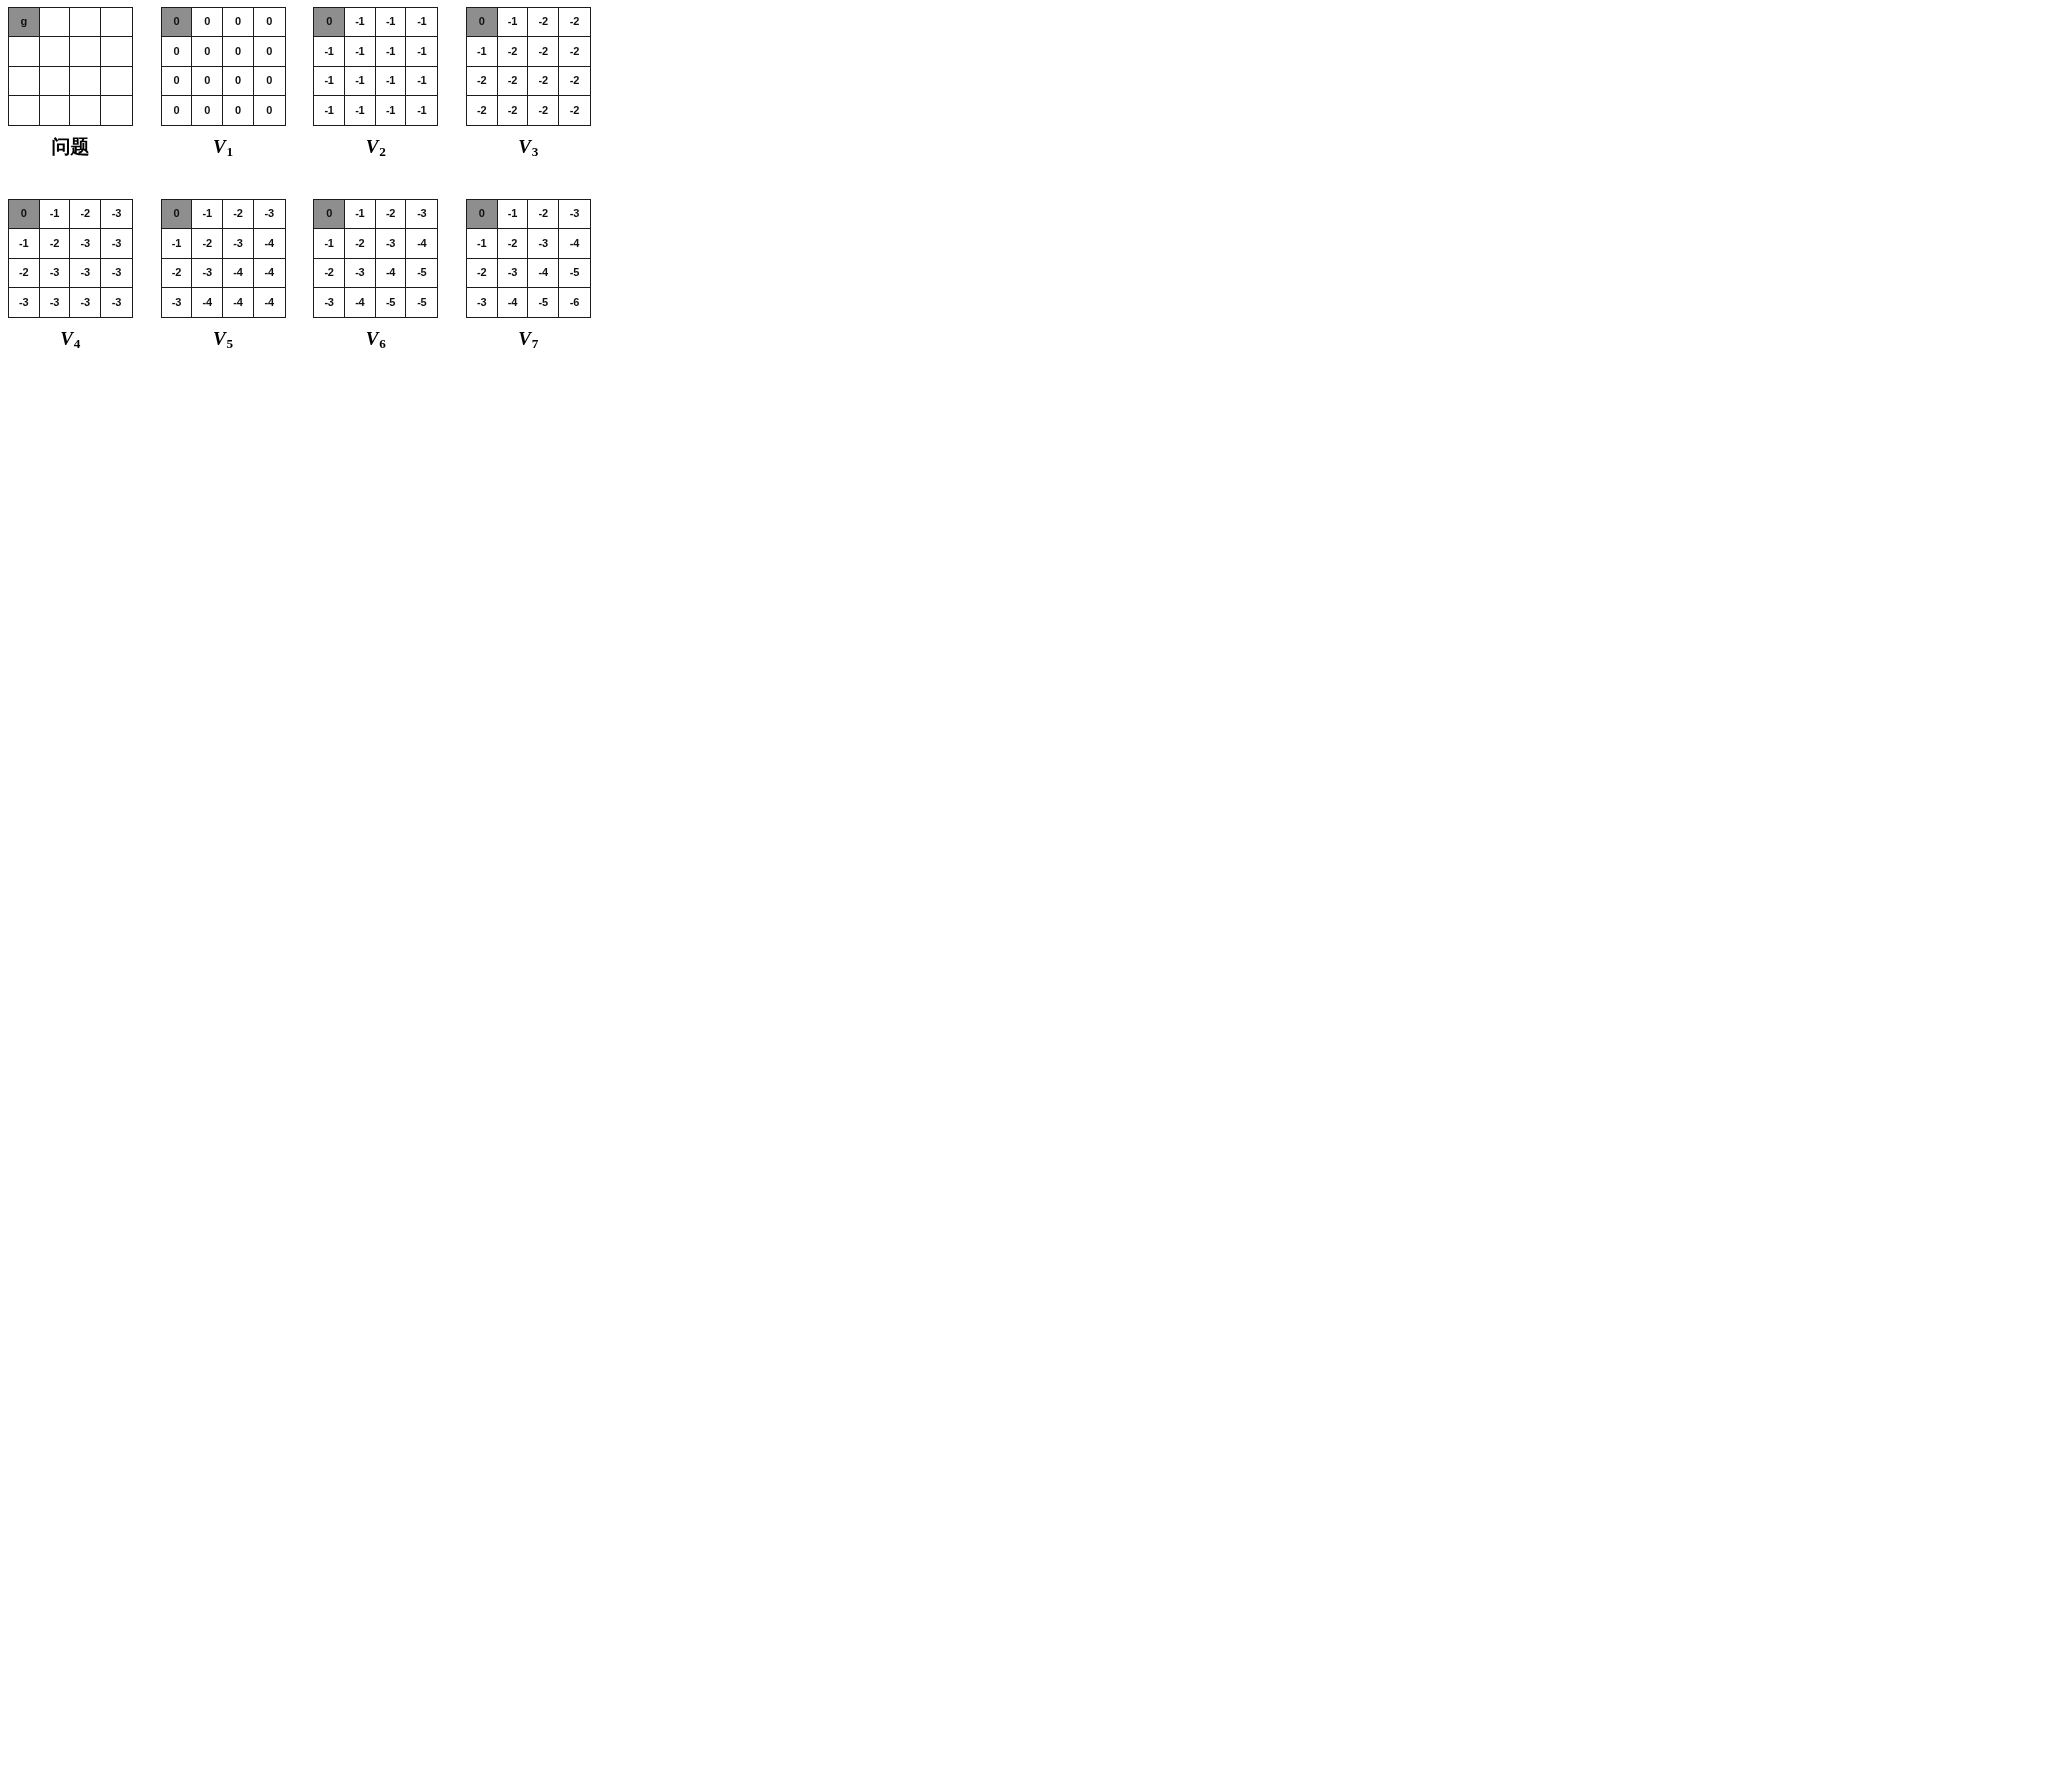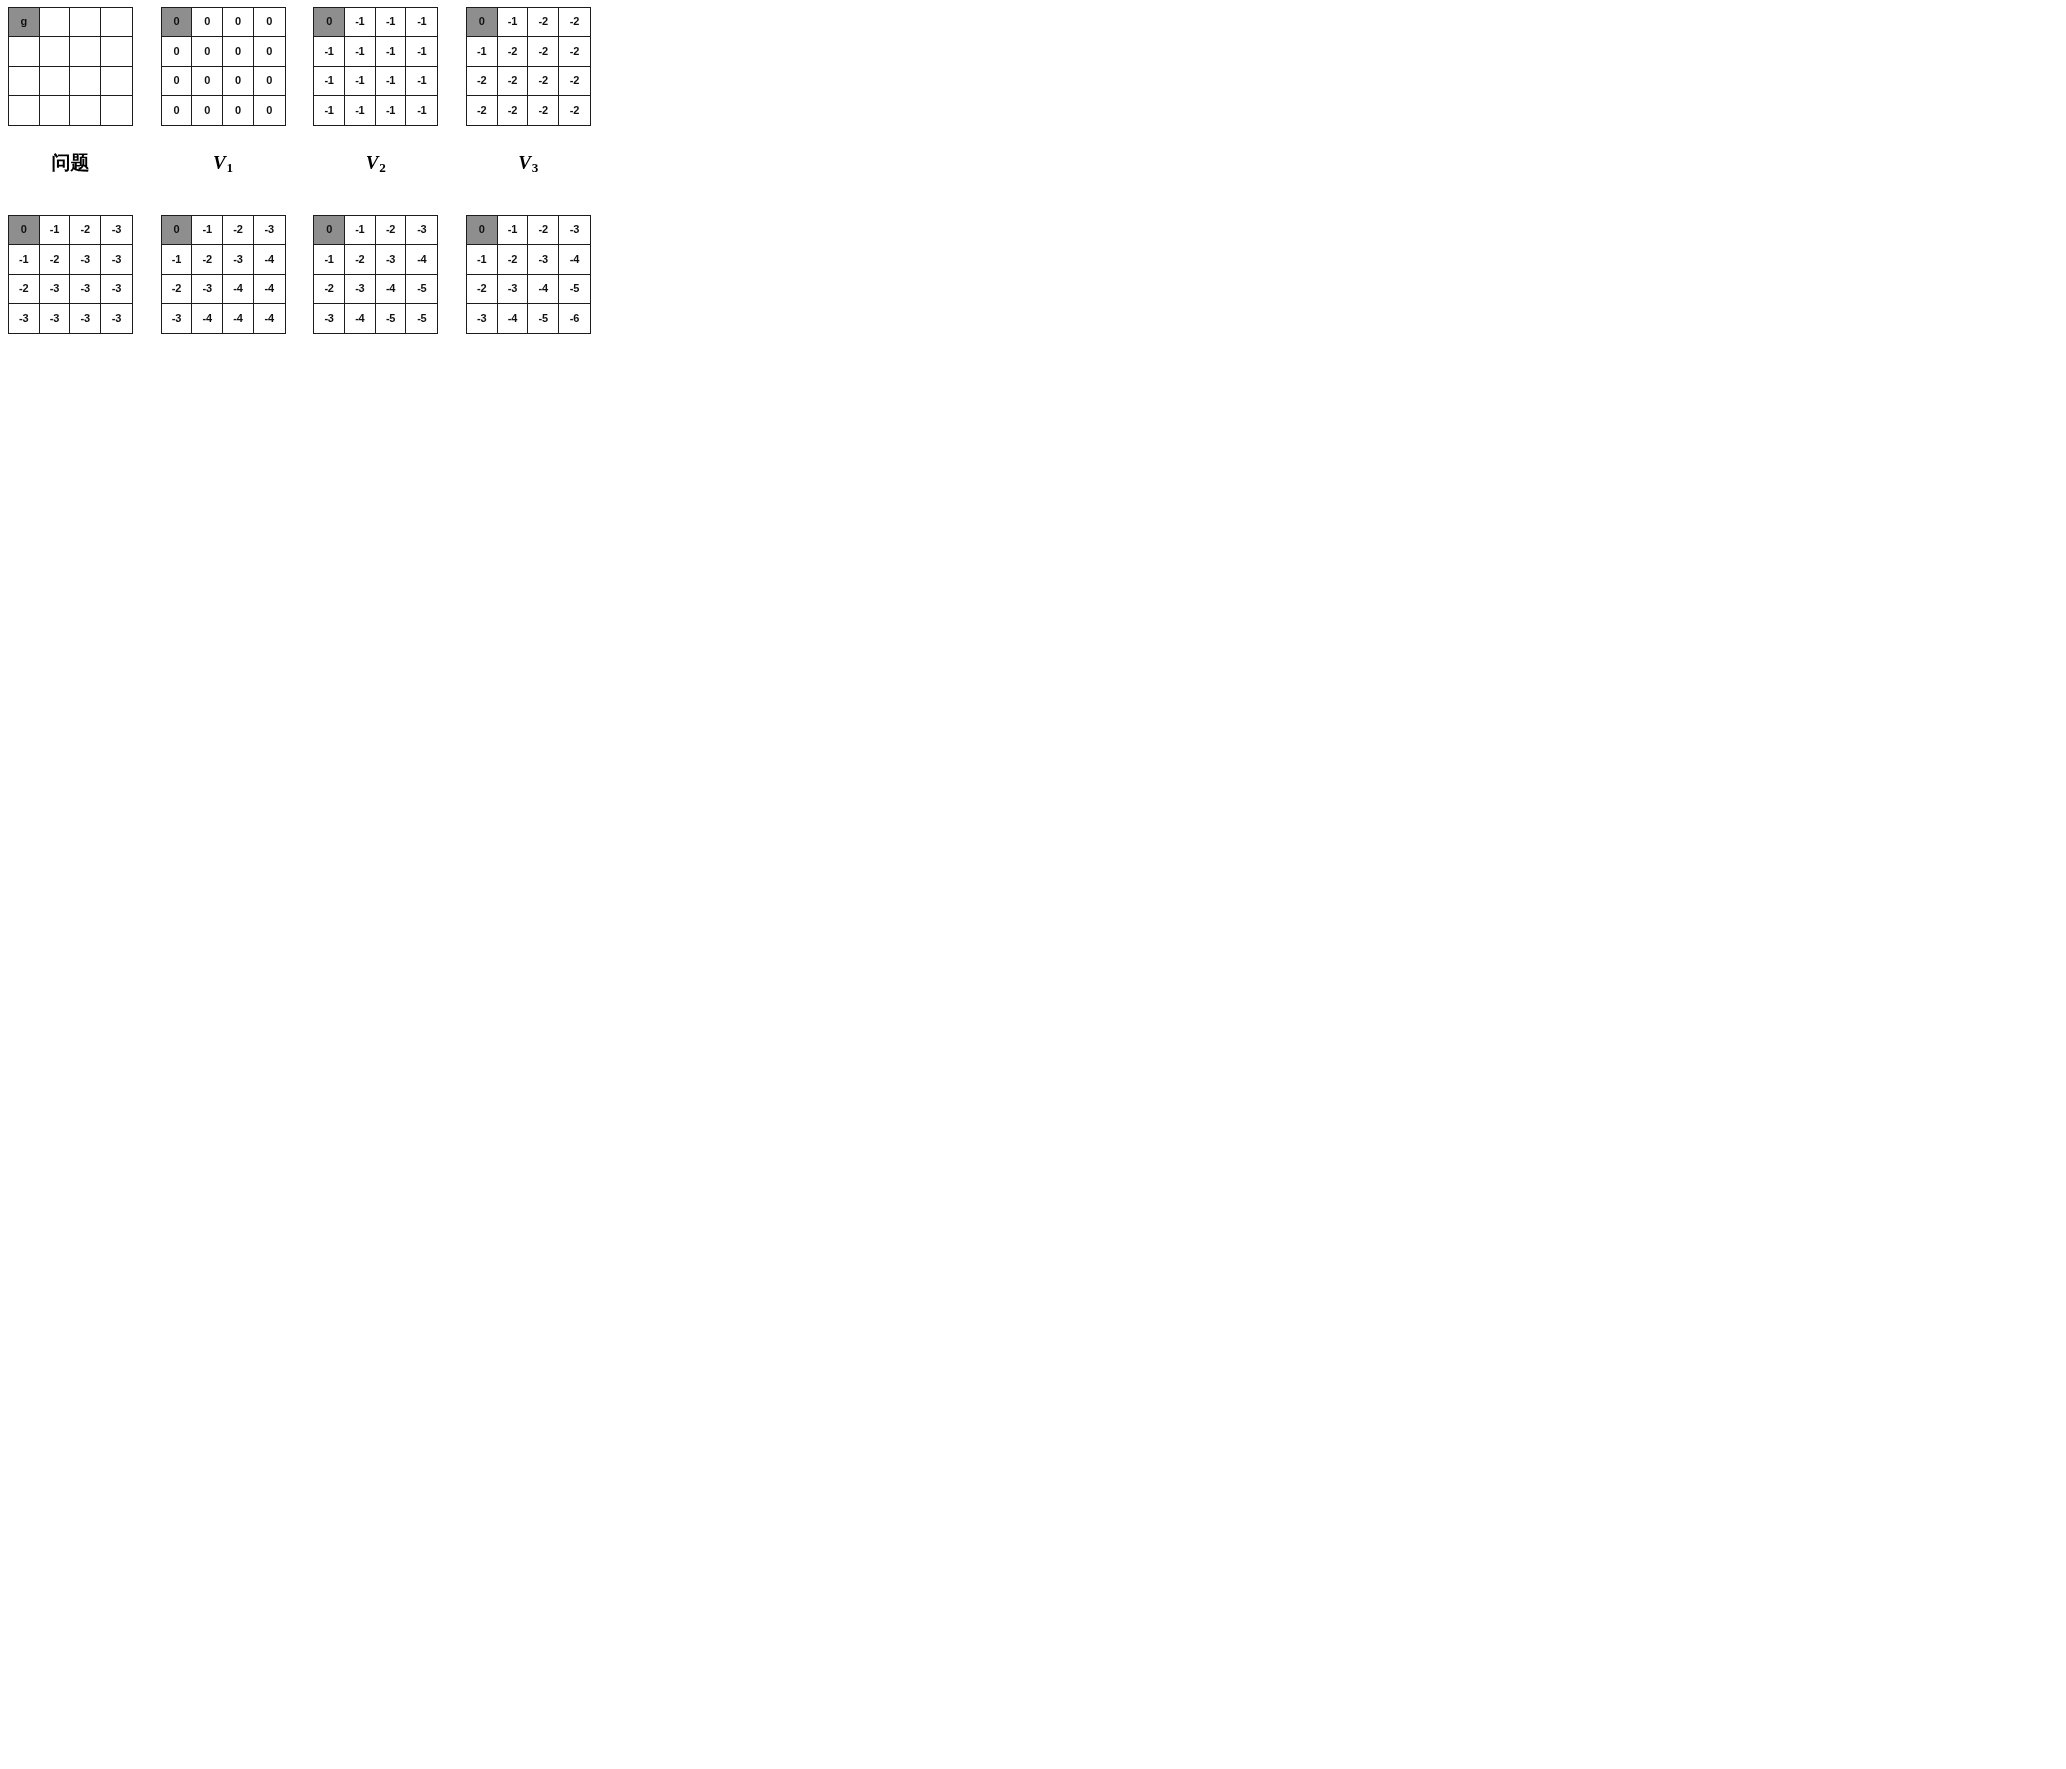--- a/index.html
+++ b/index.html
@@ -41,21 +41,21 @@
     justify-content:center;
     font-size:11px;
     font-weight:700;
     letter-spacing:-0.2px;
     padding-bottom:1.7px;
   }
   .cell:nth-child(4n){border-right:none;}
   .cell:nth-child(n+13){border-bottom:none;}
   .cell.goal{background:#8e8e8e;}
   .caption{
-    margin-top:24px;
+    margin-top:8px;
     height:25px;
     display:flex;
     align-items:center;
     justify-content:center;
     font-family:"Liberation Serif","DejaVu Serif",serif;
     font-weight:700;
     color:#000000;
   }
   .caption .cjk{
     font-size:19px;

